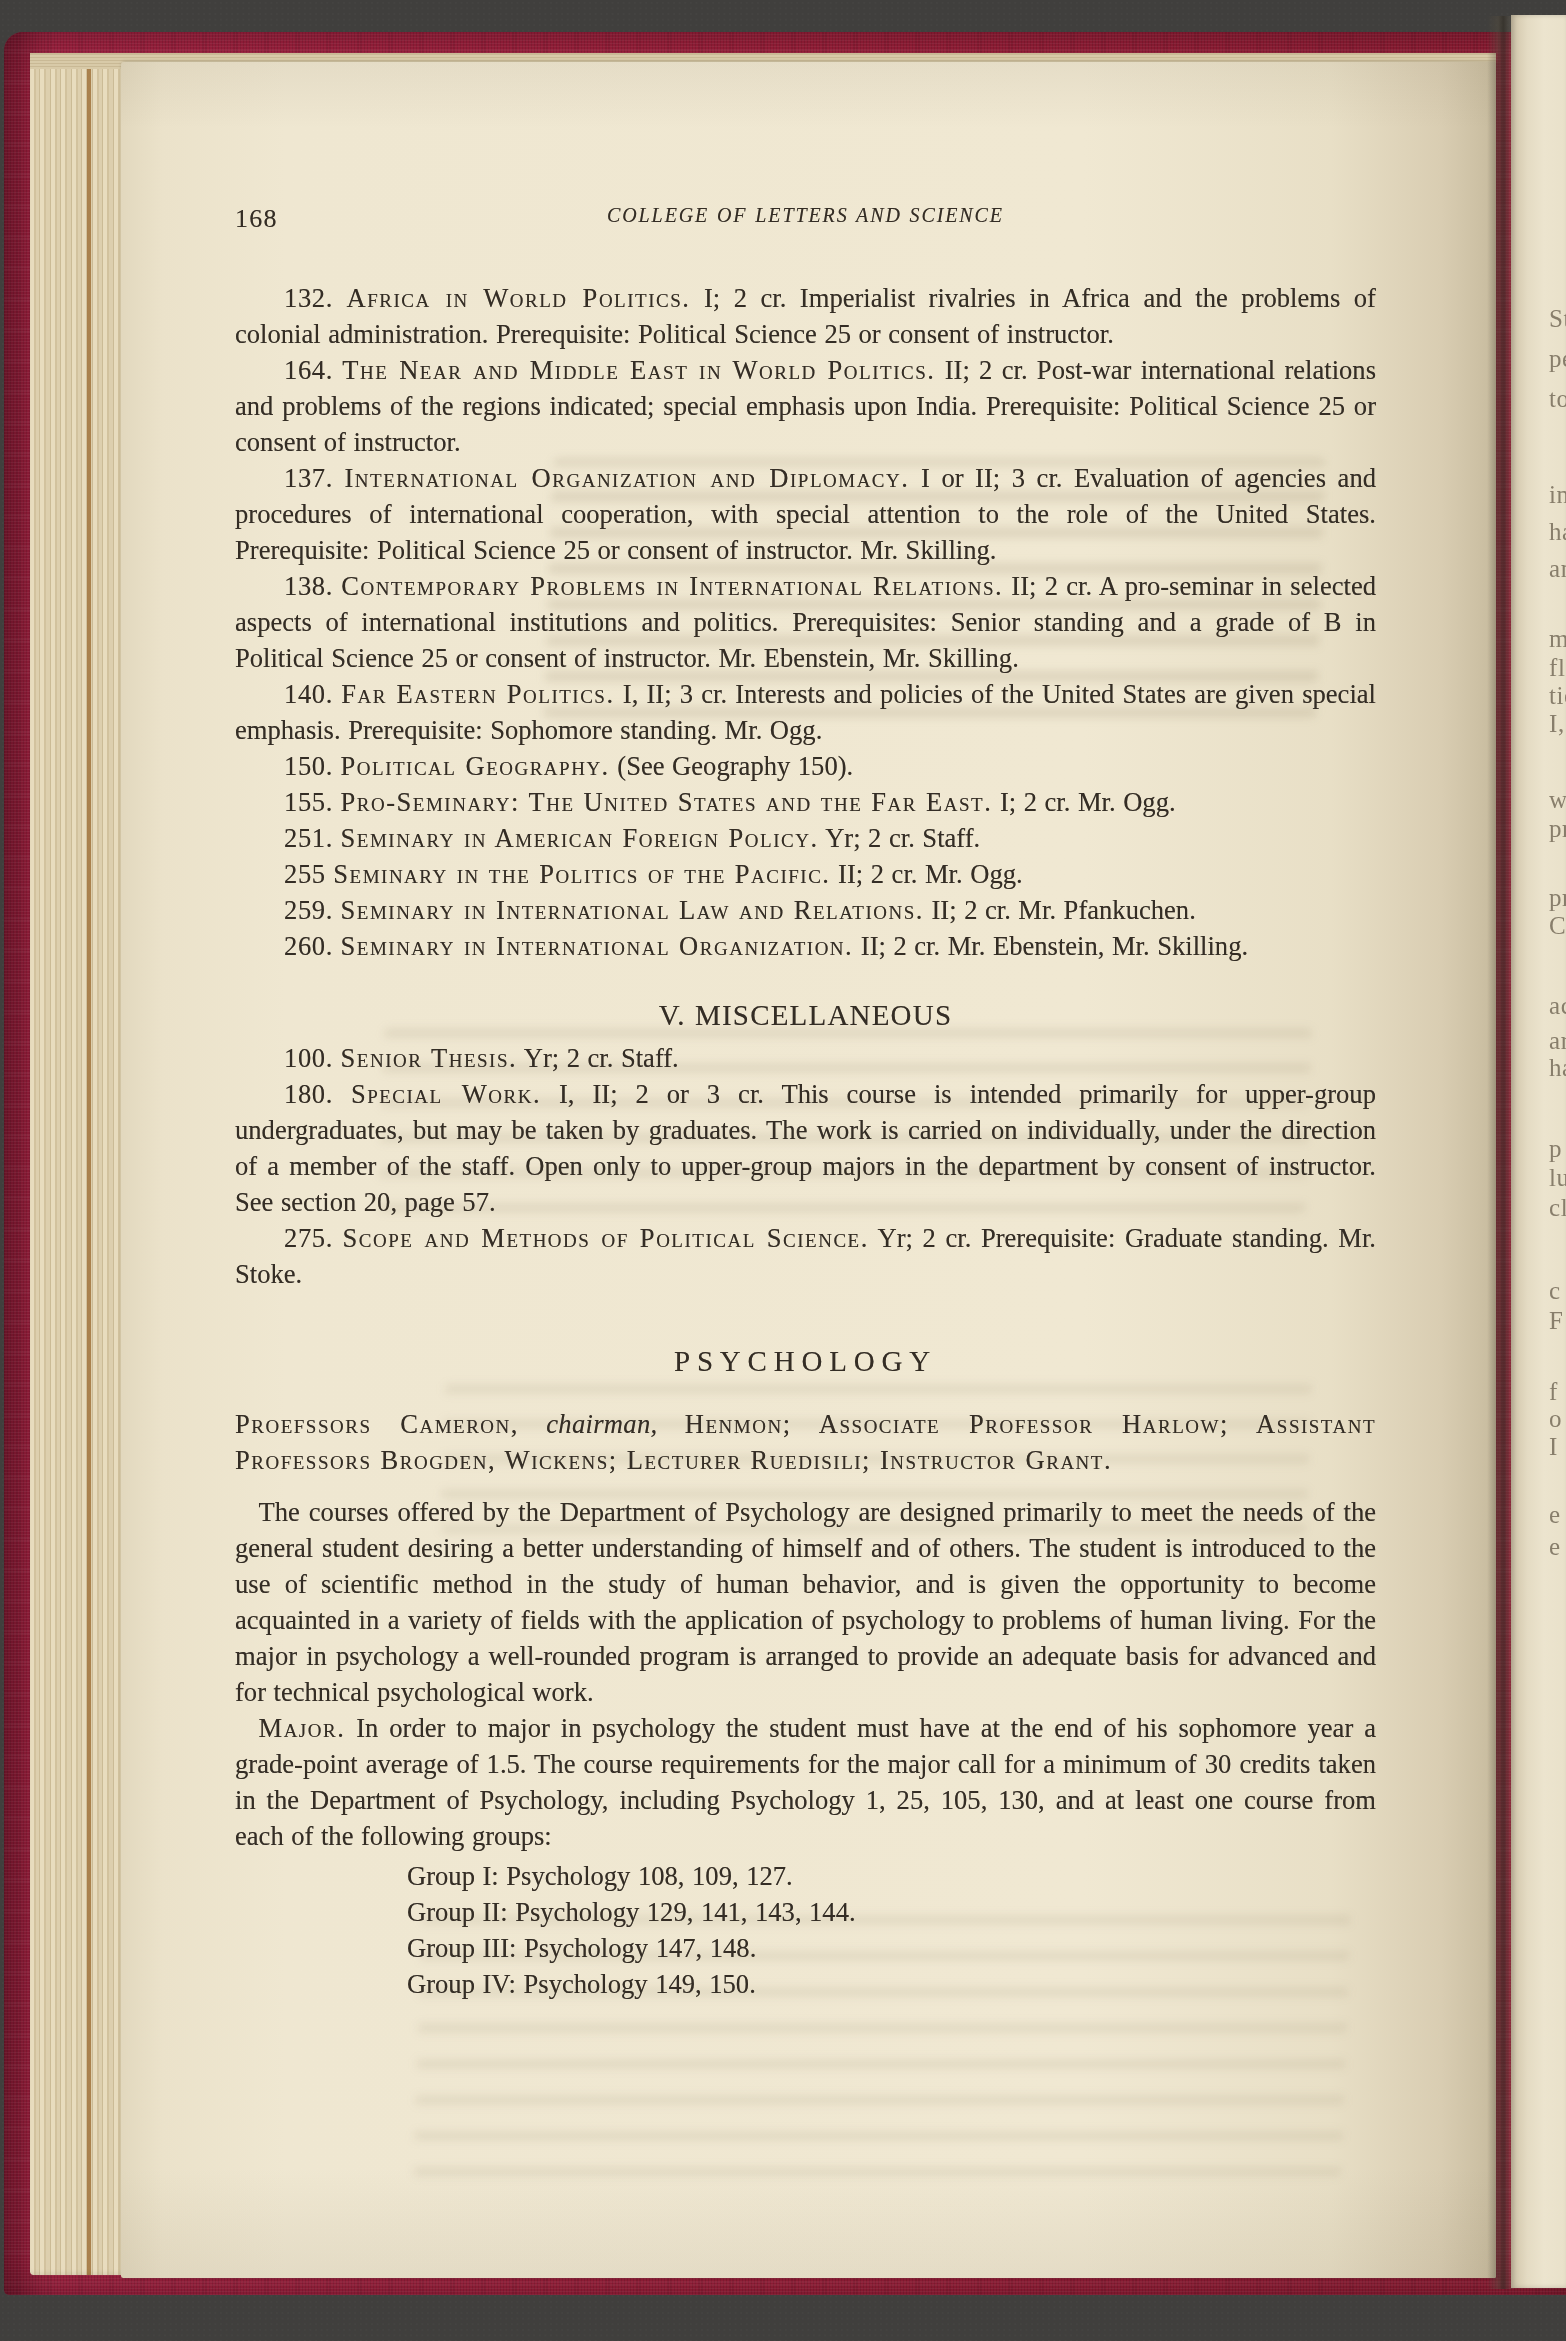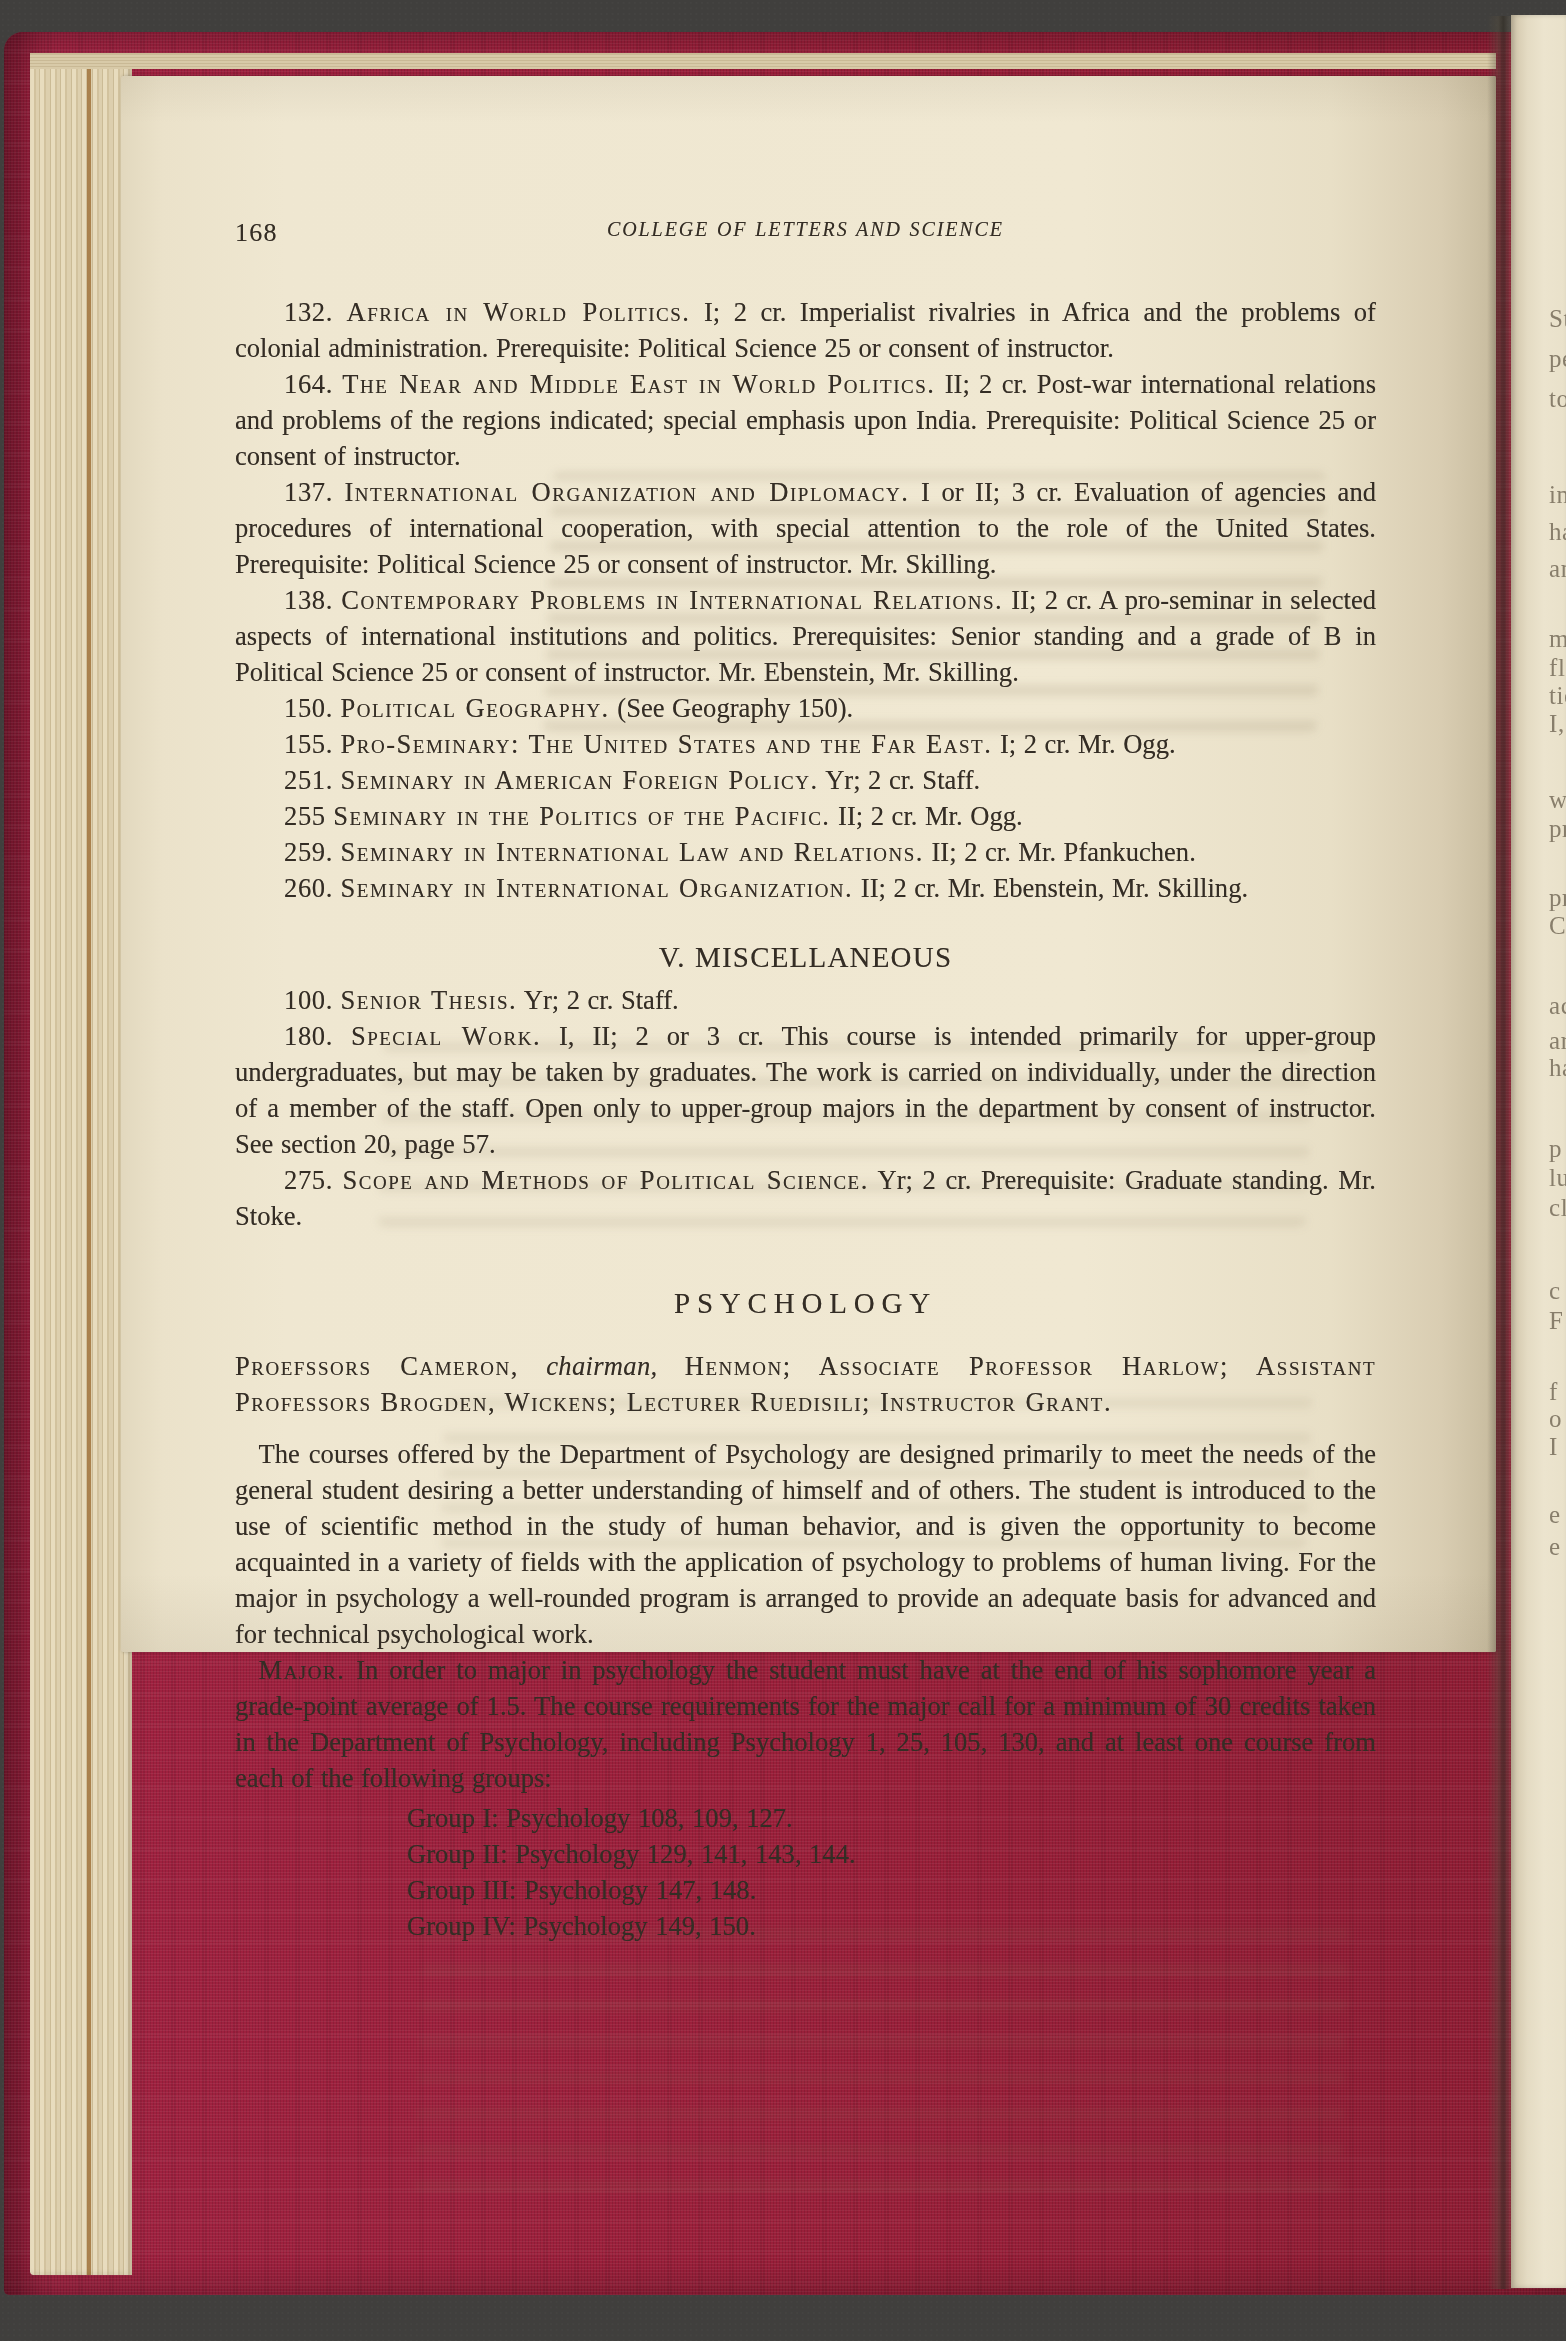--- a/index.html
+++ b/index.html
@@ -21,21 +21,21 @@
   
   .stack-left{position:absolute;left:30px;top:54px;width:102px;height:2221px;
          background:
            linear-gradient(90deg, rgba(0,0,0,0) 0 57px, rgba(161,116,61,.85) 57px 61px, rgba(0,0,0,0) 61px),
            repeating-linear-gradient(90deg,#e8dcbe 0 3.7px,#d2c29e 3.7px 5.6px,#ddcfae 5.6px 9.3px,#cbbb96 9.3px 10.5px);
          border-radius:8.7px 0 0 3.7px;
          box-shadow:inset -3.7px 0 6.2px rgba(0,0,0,.12);}
   .stack-top{position:absolute;left:30px;top:53px;width:1466px;height:16px;
          background:repeating-linear-gradient(0deg,#d8caa8 0 1.9px,#c9b995 1.9px 3.1px);}
   
-  .page{position:absolute;left:121px;top:76px;width:1375px;height:1576px;
+  .page{position:absolute;left:121px;top:62px;width:1375px;height:2216px;
         border-radius:2.5px 1.2px 1.2px 2.5px;
         background:
           linear-gradient(180deg, rgba(90,75,50,.07) 0, rgba(0,0,0,0) 3%, rgba(0,0,0,0) 95%, rgba(90,75,50,.08) 100%),
           linear-gradient(90deg,#e2d8be 0,#ebe2ca 3%,#efe7d1 12%,#f0e8d2 70%,#e8dfc6 88%,#d9cdb2 96%,#c7bb9e 100%);
         box-shadow:1.2px 0 3.7px rgba(0,0,0,.25);}
   
   .smudge{position:absolute;filter:blur(4.3px);background:rgba(140,125,95,.13);border-radius:6.2px;transform:skewX(-2deg);}
   .s1{left:427px;top:396px;width:773px;height:260px;background:
         repeating-linear-gradient(0deg, rgba(134,120,90,.16) 0 11px, rgba(0,0,0,0) 11px 36px);}
   .s2{left:260px;top:965px;width:928px;height:186px;background:
@@ -103,20 +103,25 @@
       </p>
       <p class="course">
         <span class="num">137.</span>
         <span class="sc">International Organization and Diplomacy.</span>
         <span>I or II; 3 cr. Evaluation of agencies and procedures of international cooperation, with special attention to the role of the United States. Prerequisite: Political Science 25 or consent of instructor. Mr. Skilling.</span>
       </p>
       <p class="course">
         <span class="num">138.</span>
         <span class="sc">Contemporary Problems in International Relations.</span>
         <span>II; 2 cr. A pro-seminar in selected aspects of international institutions and politics. Prerequisites: Senior standing and a grade of B in Political Science 25 or consent of instructor. Mr. Ebenstein, Mr. Skilling.</span>
+      </p>
+      <p class="course">
+        <span class="num">140.</span>
+        <span class="sc">Far Eastern Politics.</span>
+        <span>I, II; 3 cr. Interests and policies of the United States are given special emphasis. Prerequisite: Sophomore standing. Mr. Ogg.</span>
       </p>
       <p class="course">
         <span class="num">150.</span>
         <span class="sc">Political Geography.</span>
         <span>(See Geography 150).</span>
       </p>
       <p class="course">
         <span class="num">155.</span>
         <span class="sc">Pro-Seminary: The United States and the Far East.</span>
         <span>I; 2 cr. Mr. Ogg.</span>

